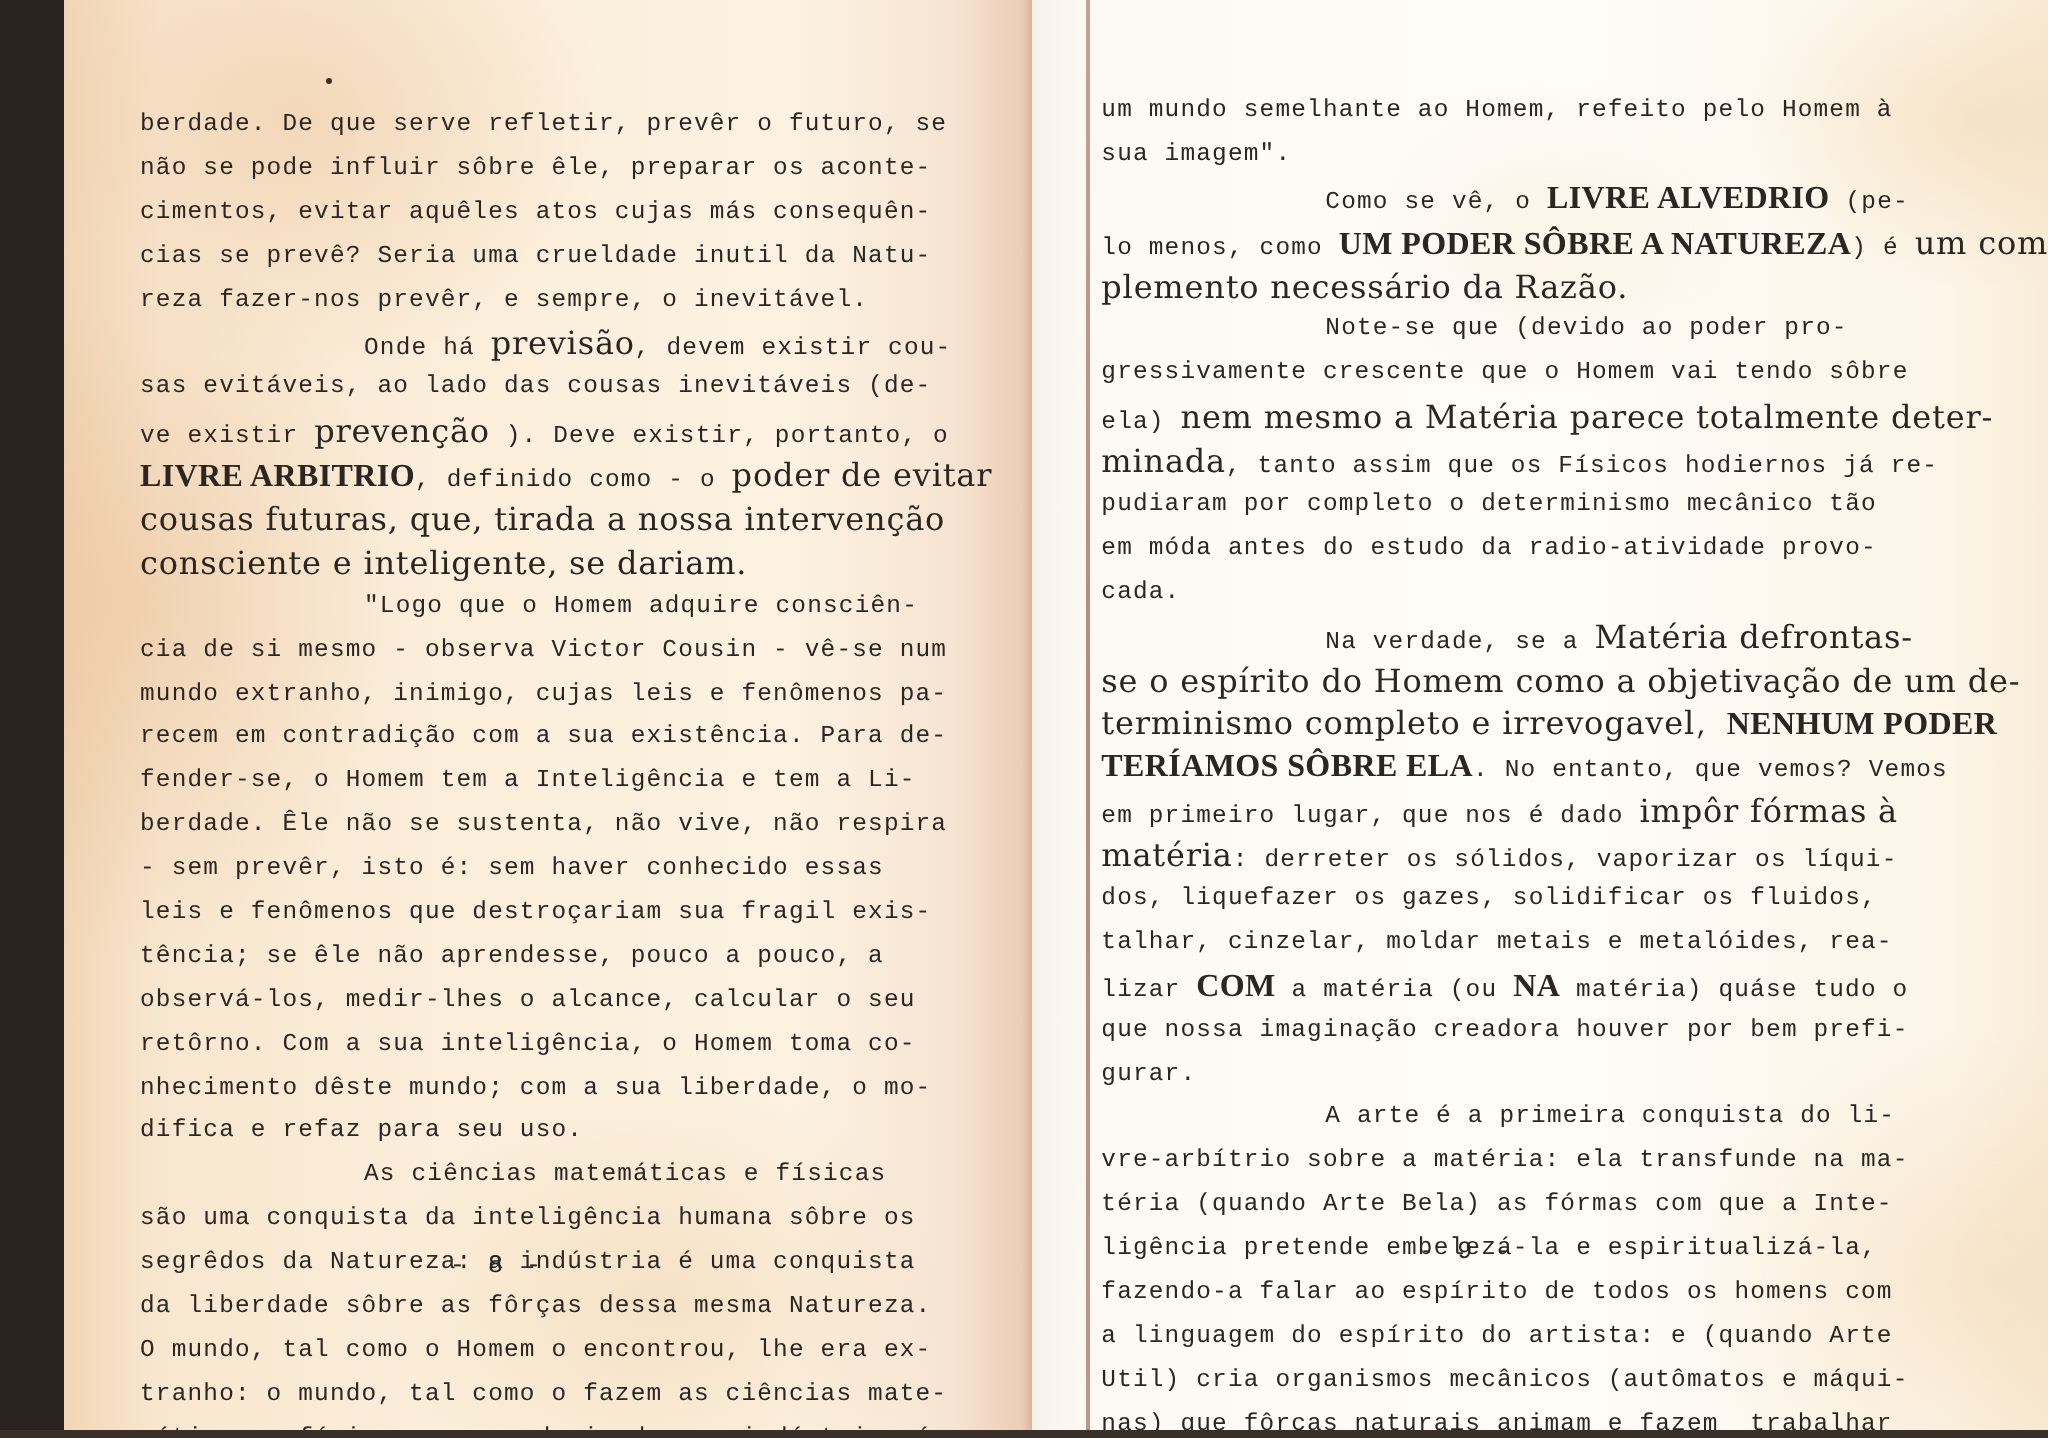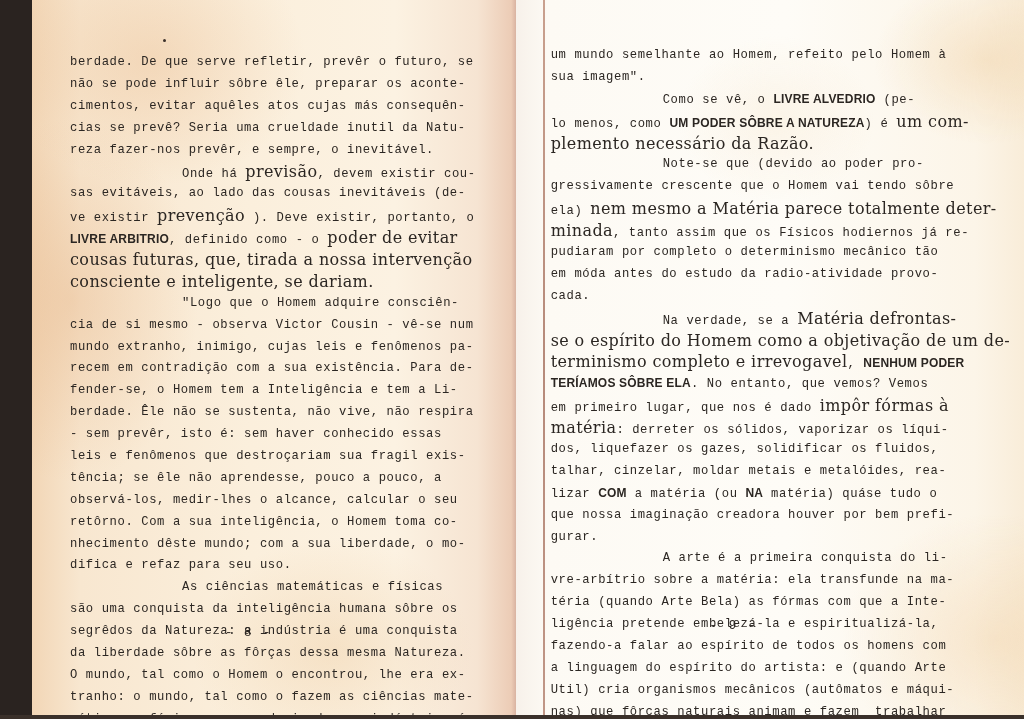--- a/index.html
+++ b/index.html
@@ -65,24 +65,24 @@
       font-size: 12.2px;
       line-height: 21.9px;
       letter-spacing: 0.6px;
       white-space: pre;
     }
     .left-text { left: 38px; top: 52px; width: 372px; }
     .right-text { left: 35px; top: 45px; width: 368px; }
     .line { display: block; height: 21.9px; }
     .indent { padding-left: 112px; }
     .b {
-      font-family: Liberation Sans, sans-serif;
+      font-family: Liberation Serif, serif;
       font-weight: bold;
       letter-spacing: 0.2px;
-      font-size: 12px;
+      font-size: 16px;
     }
     .i {
       font-family: "DejaVu Serif", "Liberation Serif", serif;
       letter-spacing: 0.4px;
       font-size: 16px;
     }
     .page-number {
       position: absolute;
       font-size: 12.5px;
       letter-spacing: 2px;

